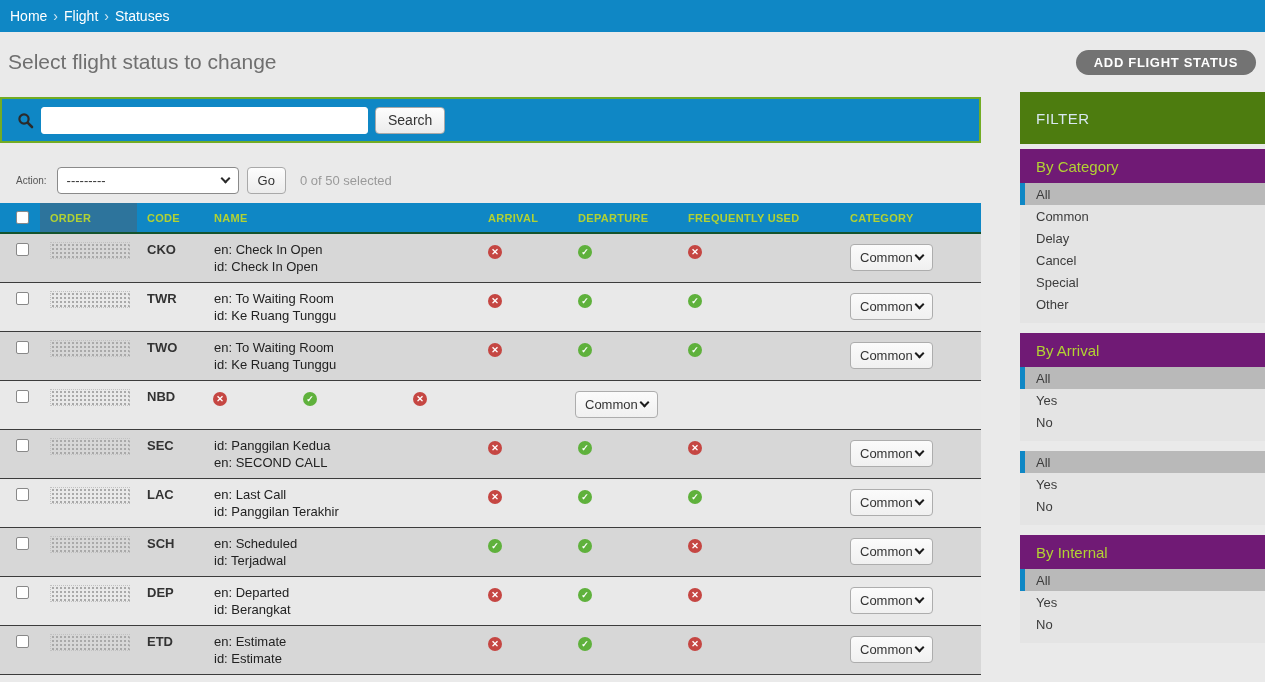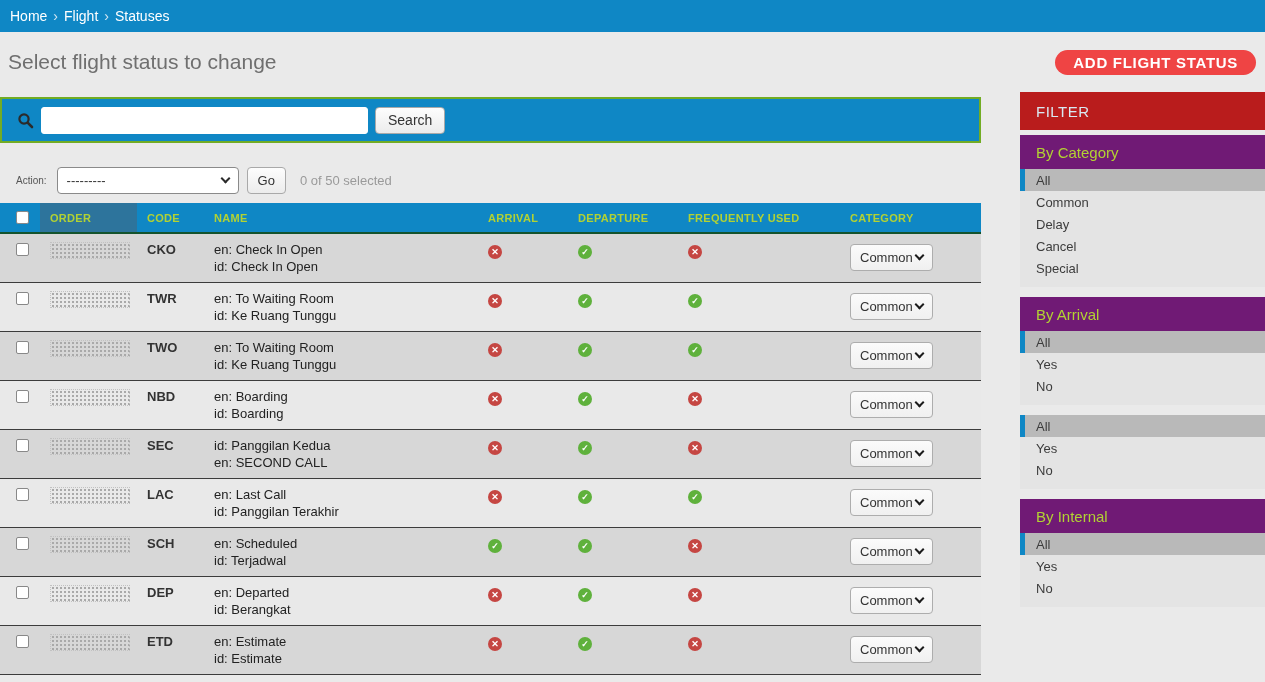--- a/index.html
+++ b/index.html
@@ -8,22 +8,22 @@
 
   
   .topbar { height:32px; background:#0f87c5; display:flex; align-items:center; padding:0 10px; }
   .crumb { color:#ffffff; font-size:14px; }
   .crumb-sep { color:#d3e6f2; font-size:14px; margin:0 6px; }
   .crumb-link { cursor:pointer; }
 
   
   .pagehead { height:60px; display:flex; align-items:center; justify-content:space-between; padding:0 8px 0 8px; }
   .page-title { font-size:21px; color:#6f6f6f; font-weight:400; }
-  .add-btn { background:#ef4444; color:#fff; border:none; border-radius:13px; height:25px;
-    padding:0 18px; font-size:15px; font-weight:bold; letter-spacing:.7px; cursor:pointer;
+  .add-btn { background:#737373; color:#fff; border:none; border-radius:13px; height:25px;
+    padding:0 18px; font-size:13px; font-weight:bold; letter-spacing:.7px; cursor:pointer;
     font-family:"Liberation Sans", sans-serif; margin-right:1px; }
 
   .layout { display:flex; }
   .main { width:981px; }
   .sidebar { width:245px; margin-left:39px; }
 
   
   .searchbar { margin-top:5px; height:46px; background:#0f87c5; border:2px solid #72ac24;
     display:flex; align-items:center; }
   .mag { margin:0 7px 0 15px; display:flex; }
@@ -77,21 +77,21 @@
   .status-icon { margin-top:11px; width:14px; height:14px; border-radius:50%;
     color:#fff; font-size:9px; font-weight:bold; display:flex; align-items:center;
     justify-content:center; line-height:1; }
   .status-icon.yes { background:#5fb13c; }
   .status-icon.no  { background:#c54642; }
   .cat-select { width:83px; height:27px; margin-top:10px; background:linear-gradient(#fbfbfb,#f0f0f0);
     border:1px solid #adadad; }
   .cat-select .chev { border-color:#1c1c1c; }
 
   
-  .filter-title { height:38px; background:#b91c1c; display:flex; align-items:center;
+  .filter-title { height:52px; background:#4d7c0f; display:flex; align-items:center;
     padding-left:16px; color:#d9e8f1; font-size:15px; letter-spacing:.5px; margin-bottom:5px; }
   .fsection { margin-bottom:10px; }
   .fsection-head { height:34px; background:#701a75; display:flex; align-items:center;
     padding-left:16px; color:#b2d233; font-size:15px; }
   .flist { background:#e4e4e4; padding-bottom:8px; }
   .fitem { height:22px; display:flex; align-items:center; padding-left:16px;
     font-size:13px; color:#3c3c3c; cursor:pointer; }
   .fitem.selected { background:#b9b9b9; border-left:5px solid #0f87c5; padding-left:11px; }
 </style>
 </head>
@@ -260,26 +260,20 @@
   <div class="row">
     <div class="col c0">
             <input type="checkbox" style="">
           </div>
     <div class="col c1">
             <div class="order-handle"></div>
           </div>
     <div class="col c2">
             <span class="code">NBD</span>
           </div>
-    <div class="col c3">
-            <div class="namecell">
-      <div>en: Boarding</div>
-      <div>id: Boarding</div>
-    </div>
-          </div>
     <div class="col c4">
             <span class="status-icon arr no">✕</span>
           </div>
     <div class="col c5">
             <span class="status-icon dep yes">✓</span>
           </div>
     <div class="col c6">
             <span class="status-icon frq no">✕</span>
           </div>
     <div class="col c7">
@@ -461,20 +455,21 @@
     <div class="filter-title">FILTER</div>
     <div id="filter-host">
   <div class="fsection">
     <div class="fsection-head">By Category</div>
     <div class="flist">
             <div class="fitem selected">All</div>
             <div class="fitem">Common</div>
             <div class="fitem">Delay</div>
             <div class="fitem">Cancel</div>
             <div class="fitem">Special</div>
+            <div class="fitem">Other</div>
           </div>
   </div>
 
   <div class="fsection">
     <div class="fsection-head">By Arrival</div>
     <div class="flist">
             <div class="fitem selected">All</div>
             <div class="fitem">Yes</div>
             <div class="fitem">No</div>
           </div>

